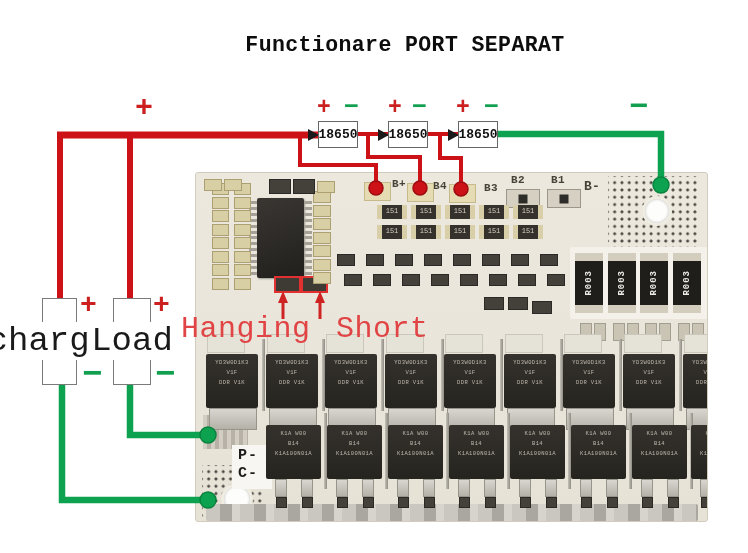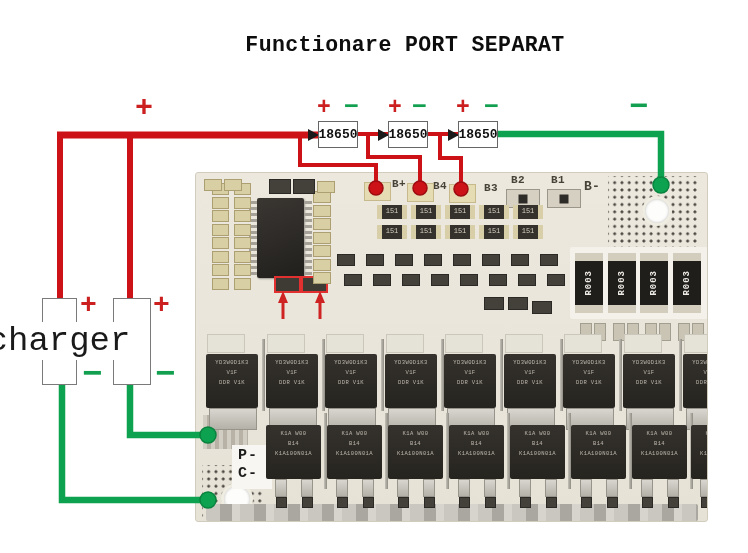--- a/index.html
+++ b/index.html
@@ -410,16 +410,18 @@
   <span class="sym sm" style="left:412px;top:95px;font-size:25px;">−</span>
   <span class="sym sp" style="left:456px;top:97px;font-size:23px;">+</span>
   <span class="sym sm" style="left:484px;top:95px;font-size:25px;">−</span>
 
   <div class="unitbox" style="left:42px;top:298px;"></div>
   <span class="unitlabel" style="left:59px;top:322px;">charger</span>
   <span class="sym sp" style="left:80px;top:292px;font-size:28px;">+</span>
   <span class="sym sm" style="left:82px;top:358px;font-size:34px;">−</span>
 
   <div class="unitbox" style="left:113px;top:298px;width:38px;"></div>
+  <span class="unitlabel" style="left:132px;top:322px;">Load</span>
   <span class="sym sp" style="left:153px;top:292px;font-size:28px;">+</span>
   <span class="sym sm" style="left:155px;top:358px;font-size:34px;">−</span>
 
+  <span class="ann">Hanging Short</span>
 </div>
 
 </body></html>

